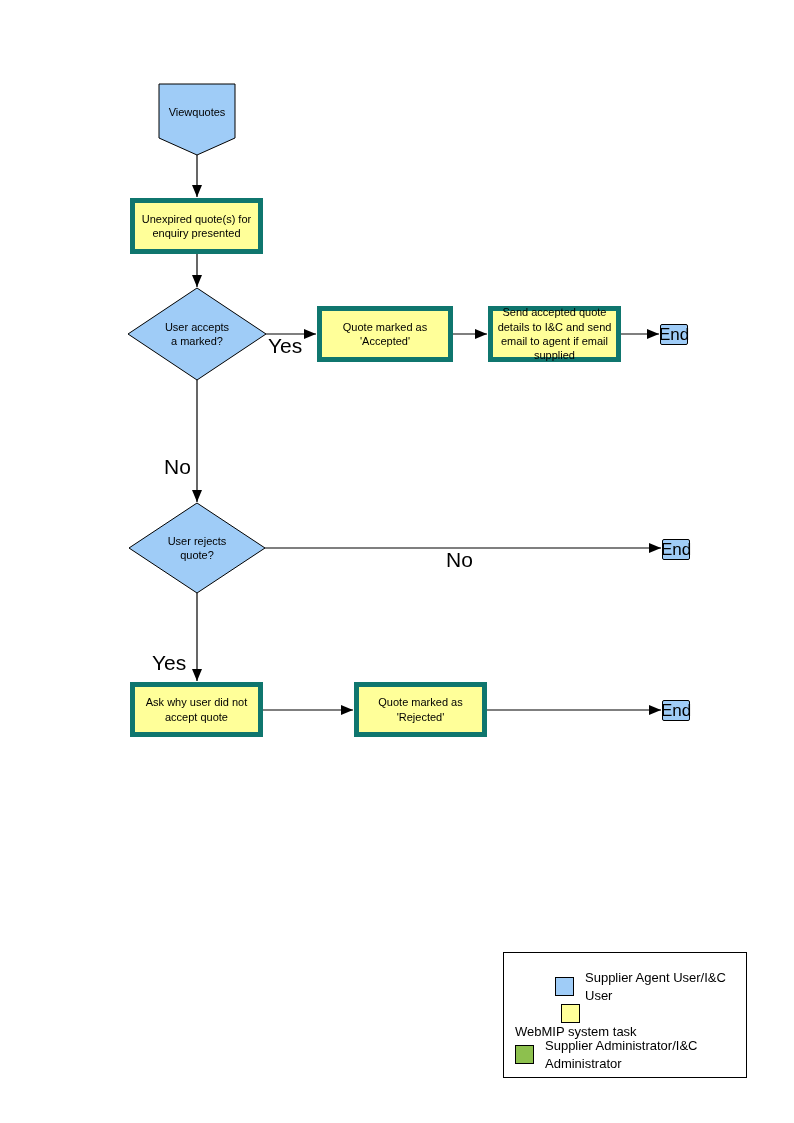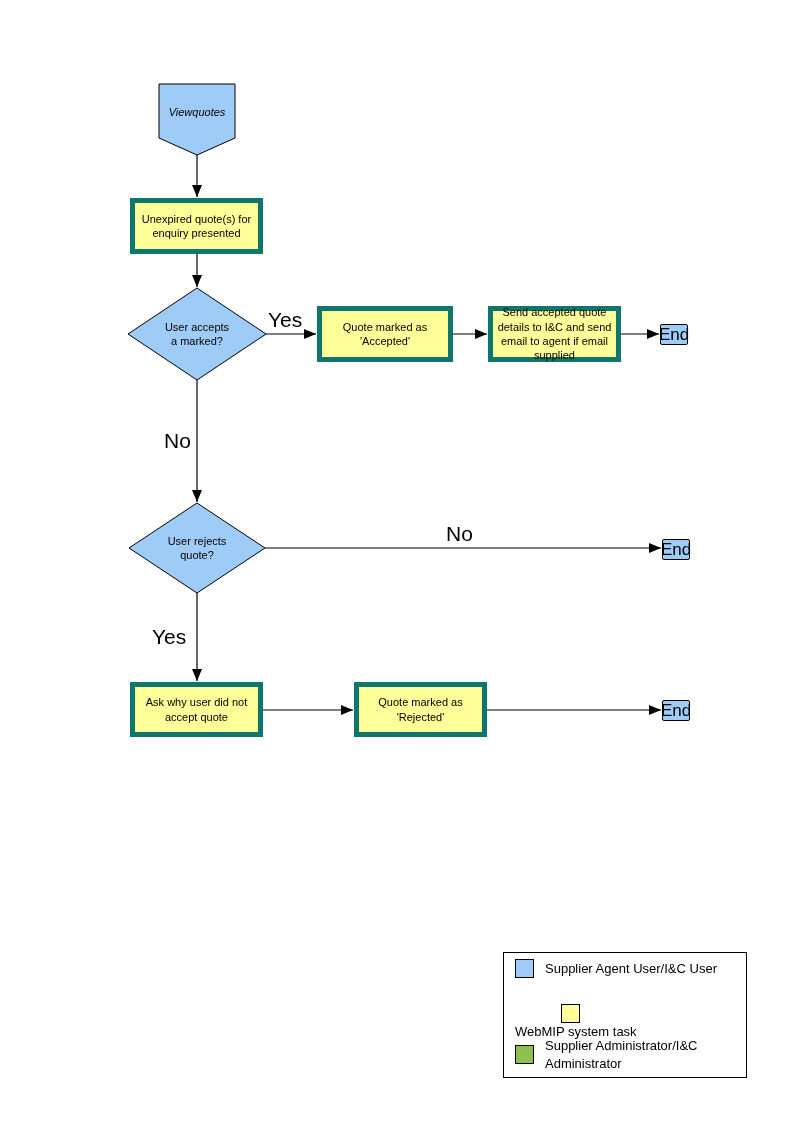--- a/index.html
+++ b/index.html
@@ -55,20 +55,21 @@
     box-sizing: border-box;
     display: flex;
     align-items: center;
     justify-content: center;
     font-size: 17px;
   }
   .elabel {
     position: absolute;
     font-size: 21px;
     letter-spacing: 0px;
+    margin-top: 26px;
   }
   .legend {
     position: absolute;
     left: 503px;
     top: 952px;
     width: 244px;
     height: 126px;
     border: 1px solid #000;
     box-sizing: border-box;
     background: #fff;
@@ -119,21 +120,21 @@
     <line class="conn" x1="266" y1="334" x2="316" y2="334" marker-end="url(#ah)"></line>
     <line class="conn" x1="453" y1="334" x2="487" y2="334" marker-end="url(#ah)"></line>
     <line class="conn" x1="621" y1="334" x2="659" y2="334" marker-end="url(#ah)"></line>
     <line class="conn" x1="197" y1="380" x2="197" y2="502" marker-end="url(#ah)"></line>
     <line class="conn" x1="265" y1="548" x2="661" y2="548" marker-end="url(#ah)"></line>
     <line class="conn" x1="197" y1="593" x2="197" y2="681" marker-end="url(#ah)"></line>
     <line class="conn" x1="263" y1="710" x2="353" y2="710" marker-end="url(#ah)"></line>
     <line class="conn" x1="487" y1="710" x2="661" y2="710" marker-end="url(#ah)"></line>
   </svg>
 
-  <div class="dtext" style="left:159px; top:86px; width:76px; height:52px;font-style:italic;">Viewquotes</div>
+  <div class="dtext" style="left:159px; top:86px; width:76px; height:52px;">Viewquotes</div>
 
   <div class="task" style="left:130px; top:198px; width:133px; height:56px;">Unexpired quote(s) for
 enquiry presented</div>
 
   <div class="task" style="left:317px; top:306px; width:136px; height:56px;">Quote  marked as
 'Accepted'</div>
 
   <div class="task" style="left:130px; top:682px; width:133px; height:55px;">Ask why user did not
 accept quote</div>
 
@@ -153,21 +154,21 @@
   <div class="endpill" style="left:660px; top:324px;">End</div>
   <div class="endpill" style="left:662px; top:539px;">End</div>
   <div class="endpill" style="left:662px; top:700px;">End</div>
 
   <div class="elabel" style="left:268px; top:308px;">Yes</div>
   <div class="elabel" style="left:164px; top:429px;">No</div>
   <div class="elabel" style="left:446px; top:522px;">No</div>
   <div class="elabel" style="left:152px; top:625px;">Yes</div>
 
   <div class="legend">
-    <div class="lrow" style="top:6px;">
+    <div class="lrow" style="top:16px;margin-left:40px;">
       <span class="swatch blue"></span>
       <span class="llabel">Supplier Agent User/I&amp;C User</span>
     </div>
     <div class="lrow" style="top:51px;flex-direction:column;">
       <span class="swatch yellow"></span>
       <span class="llabel">WebMIP system task</span>
     </div>
     <div class="lrow toprow" style="top:84px;">
       <span class="swatch green"></span>
       <span class="llabel">Supplier Administrator/I&amp;C Administrator</span>

